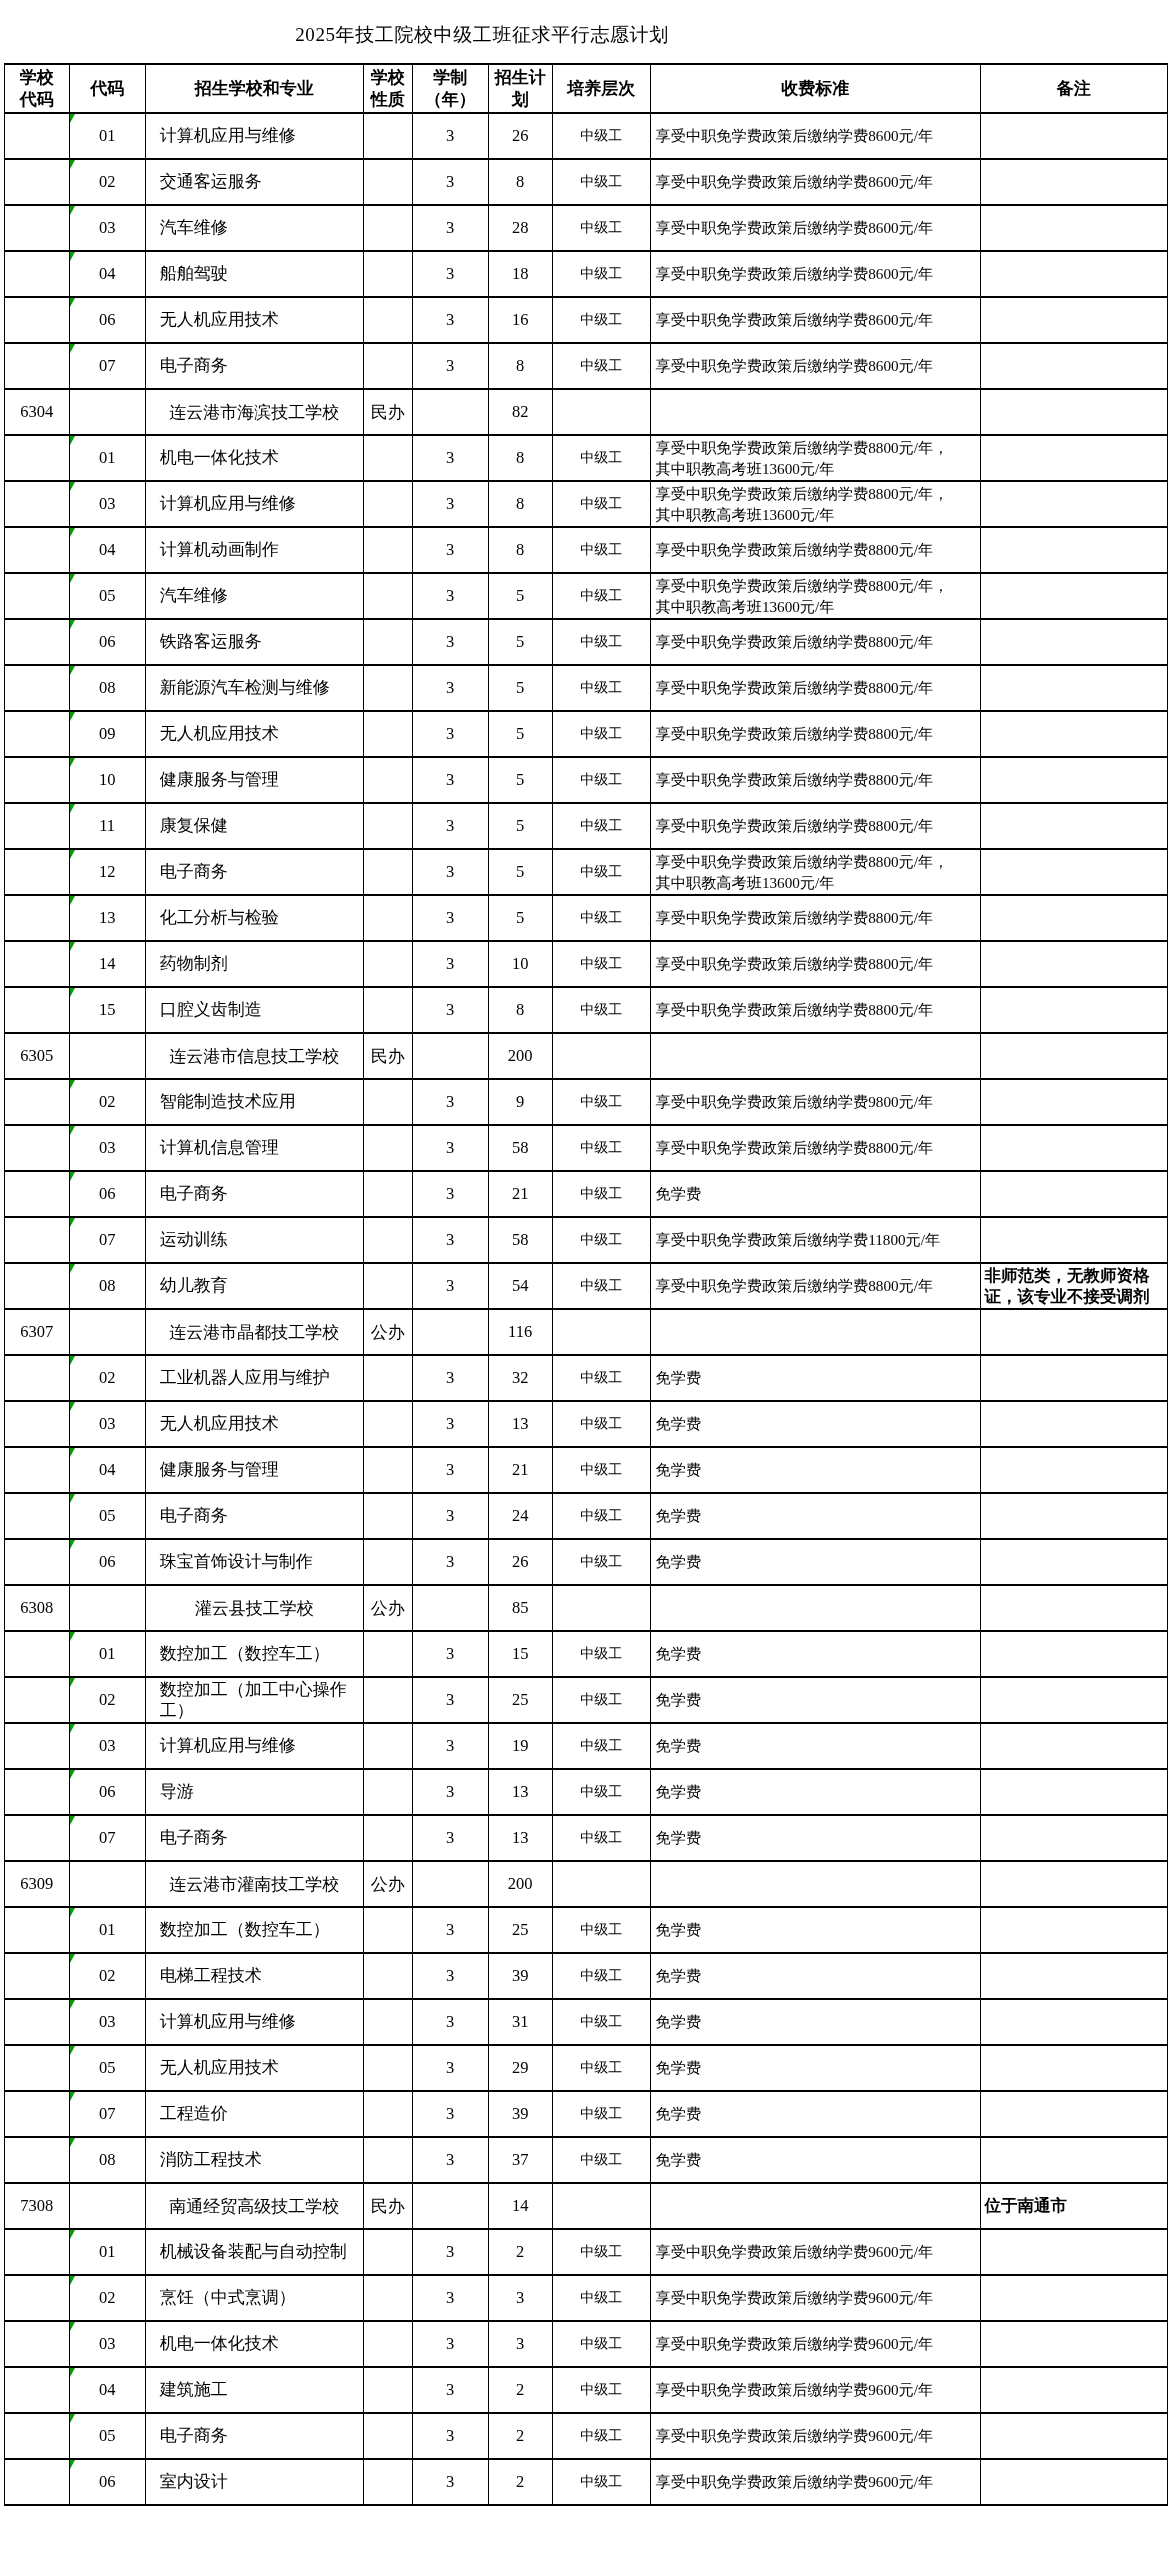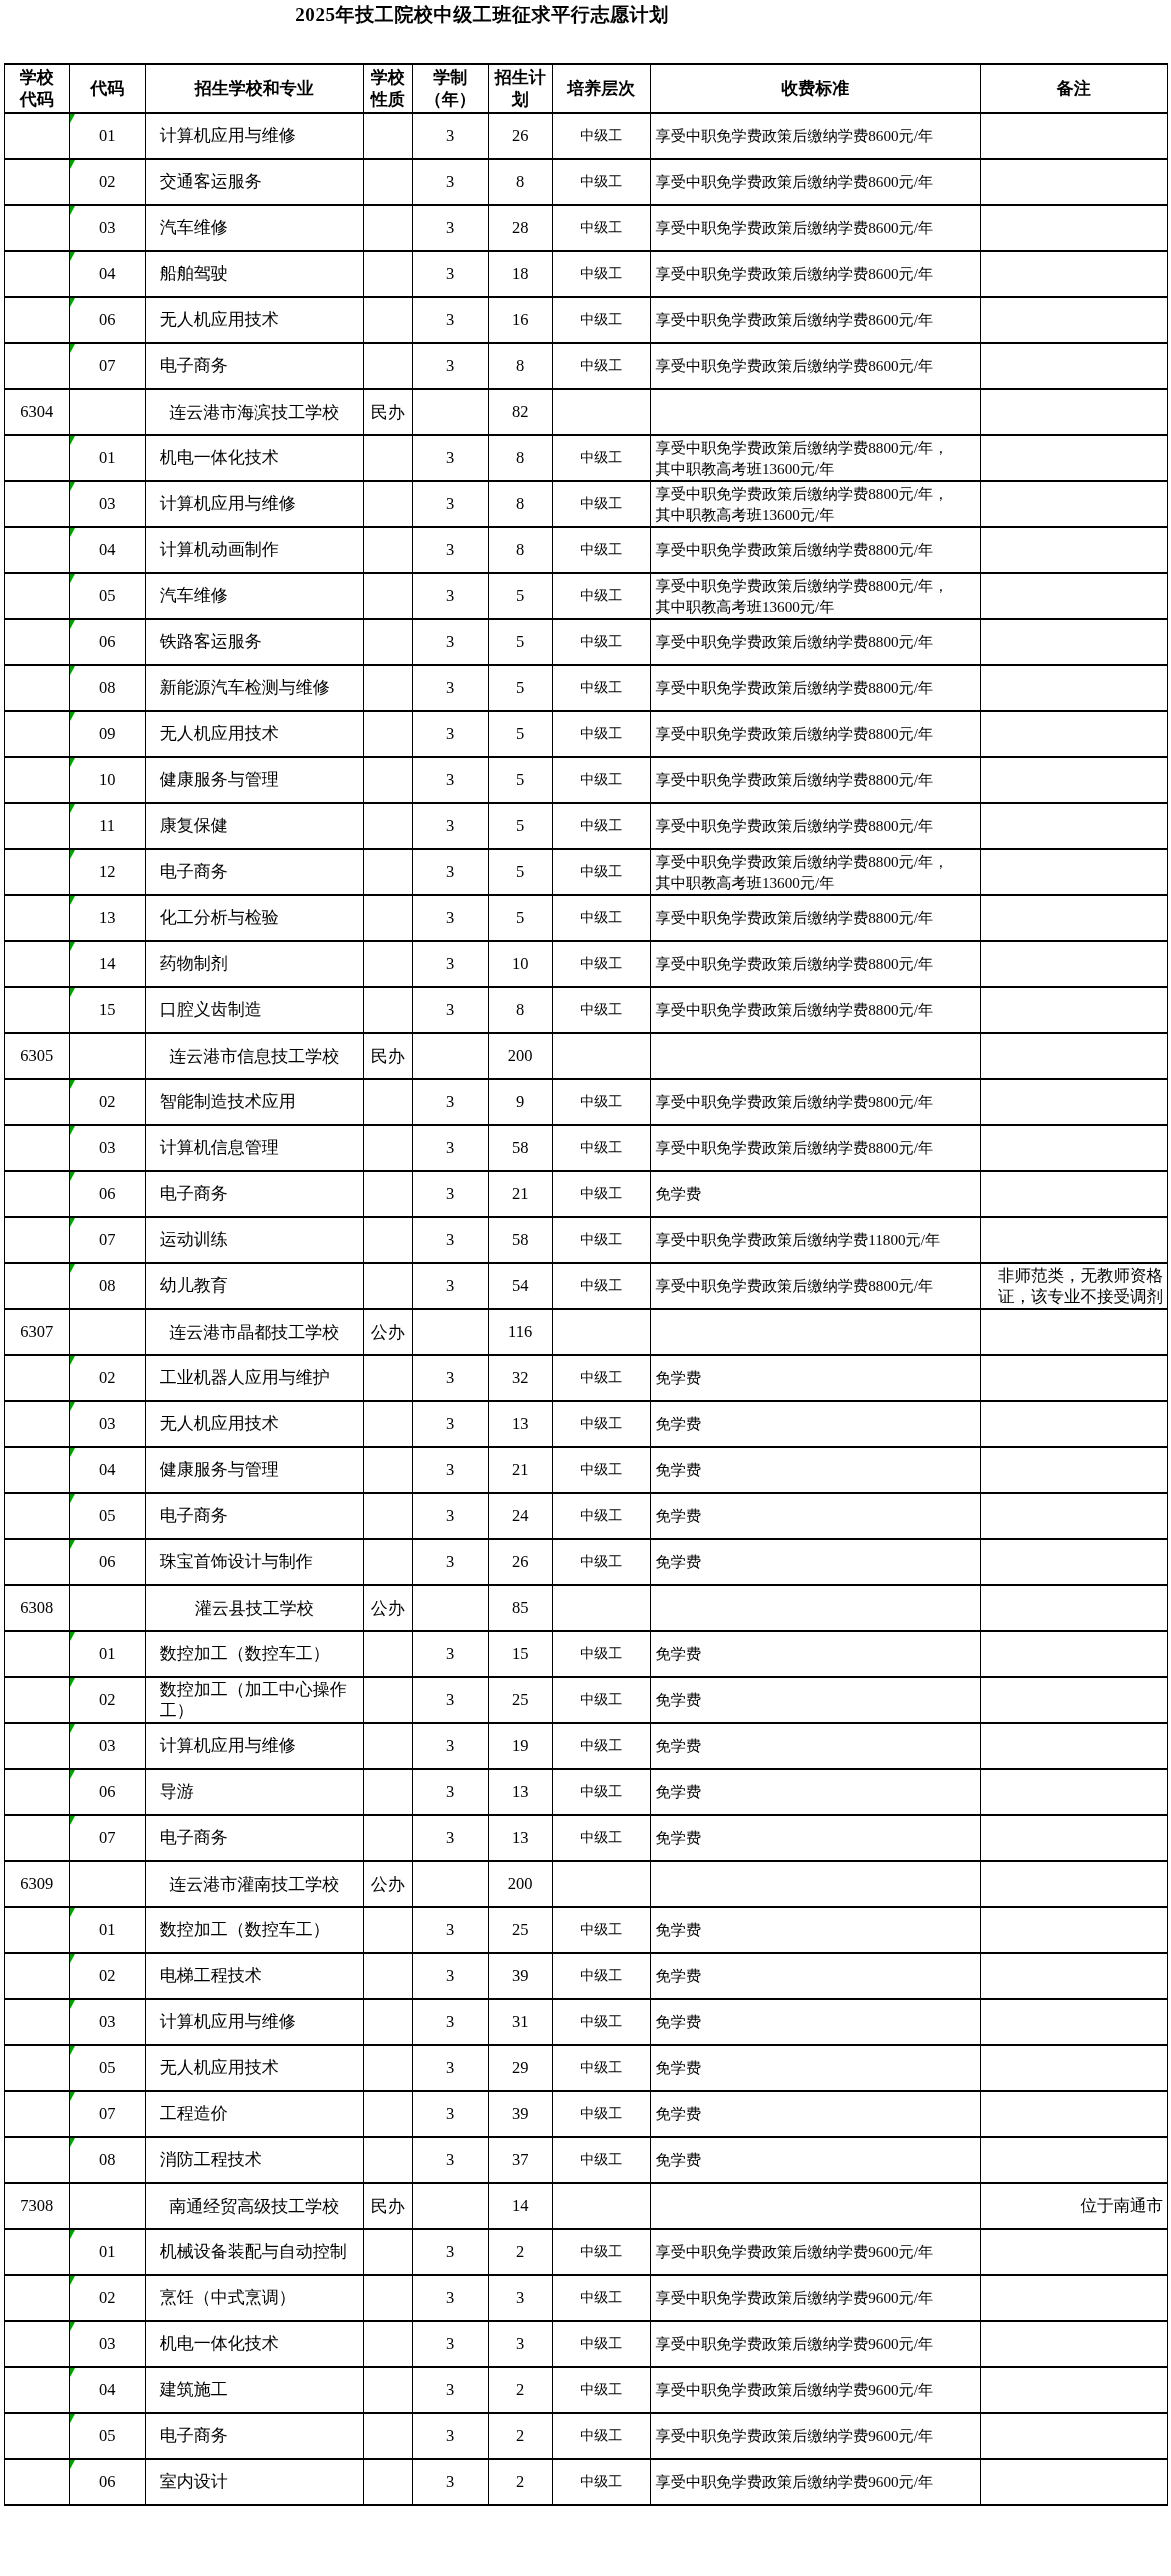--- a/index.html
+++ b/index.html
@@ -5,23 +5,23 @@
   html,body{margin:0;padding:0;background:#ffffff;}
   body{
     width:1171px;height:2576px;
     font-family:"Liberation Serif","DejaVu Serif",serif;
     color:#000;
     -webkit-font-smoothing:antialiased;
   }
   .title{
     box-sizing:border-box;
     width:964px;height:63px;
-    padding-top:2px;
+    padding-top:22px;
     text-align:center;
-    font-size:19px;font-weight:bold;
+    font-size:19px;font-weight:normal;
     letter-spacing:0.6px;
   }
   table.plan{
     border-collapse:collapse;
     table-layout:fixed;
     width:946px;
     margin-left:3.7px;
   }
   col.c1{width:65px}col.c2{width:76px}col.c3{width:218px}
   col.c4{width:49px}col.c5{width:76px}col.c6{width:64px}
@@ -47,22 +47,22 @@
   .lvl{font-size:14px}
   td.nature{font-size:17px;text-align:center}
   td.major{font-size:17px;text-align:left;padding-left:14px;line-height:1.25}
   td.school{font-size:17px;text-align:center}
   td.fee{
     font-size:15.2px;text-align:left;
     padding:0 18.3px 0 4.9px;
     line-height:1.4;
   }
   td.remark{
-    font-size:16.5px;text-align:right;
-    padding:0 3.7px;line-height:1.3;
+    font-size:16.5px;text-align:left;
+    padding:0 3.7px;line-height:1.3;font-weight:bold;
   }
   td.code-cell{position:relative}
   .tri{
     position:absolute;left:0.6px;top:0;
     width:0;height:0;
     border-top:9.1px solid #00a000;
     border-right:5.5px solid transparent;
   }
 </style>
 </head>

